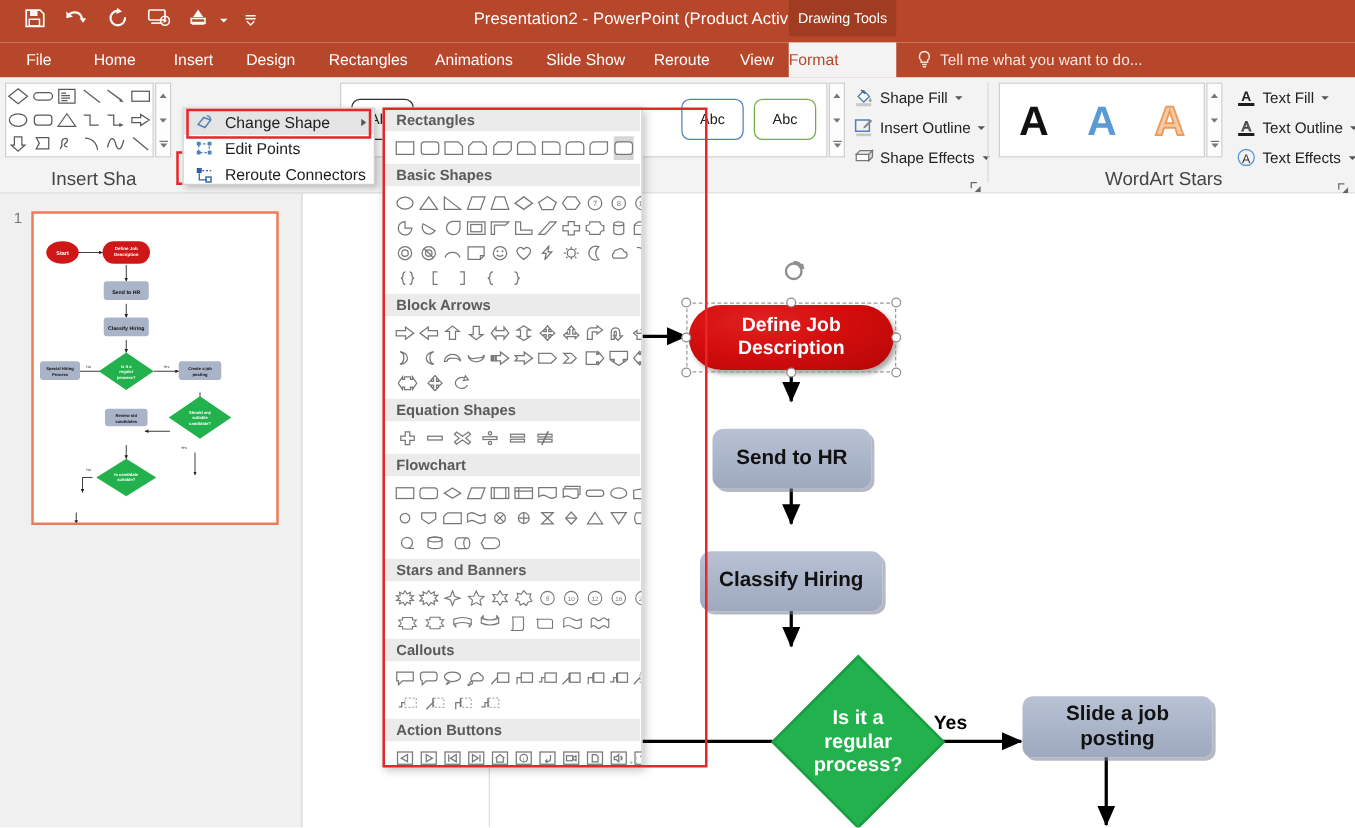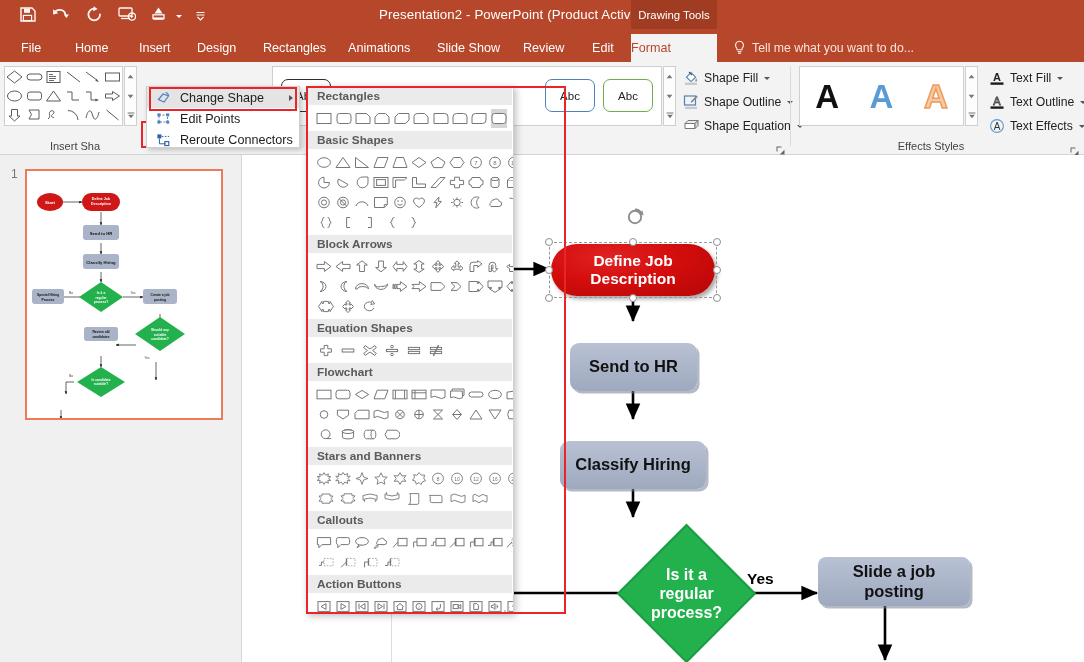--- a/index.html
+++ b/index.html
@@ -46,21 +46,21 @@
     font-size:12.3px; color:#fbe3dc; white-space:nowrap;
   }
   .bulb{ position:absolute; left:733px; top:6px; }
 
   
   .ribbon{
     position:absolute; left:0; top:62px; width:1084px; height:93px;
     background:#f3f3f3; border-bottom:1px solid #d4d4d4;
   }
   .rgroup-label{
-    position:absolute; bottom:2px; font-size:11px; color:#444; text-align:center;
+    position:absolute; bottom:2px; font-size:15px; color:#444; text-align:center;
   }
   .sep{ position:absolute; top:4px; width:1px; height:80px; background:#dcdcdc; }
 
   
   .insert-shapes{
     position:absolute; left:4px; top:4px; width:119px; height:60px;
     background:#fff; border:1px solid #cfcfcf;
     display:grid; grid-template-columns:repeat(6,1fr); grid-template-rows:repeat(3,1fr);
     align-items:center; justify-items:center;
   }
@@ -253,22 +253,22 @@
 </div>
 
 <div class="tabstrip">
   <div class="tab" style="left:12px;">File</div>
   <div class="tab" style="left:66px;">Home</div>
   <div class="tab" style="left:130px;">Insert</div>
   <div class="tab" style="left:188px;">Design</div>
   <div class="tab" style="left:254px;">Rectangles</div>
   <div class="tab" style="left:339px;">Animations</div>
   <div class="tab" style="left:428px;">Slide Show</div>
-  <div class="tab" style="left:514px;">Review</div>
-  <div class="tab" style="left:583px;">Edit</div>
+  <div class="tab" style="left:514px;">Reroute</div>
+  <div class="tab" style="left:583px;">View</div>
   <div class="tab active" style="left:631px; width:86px; text-align:left; padding:0;">Format</div>
   <span class="bulb">
     <svg width="13" height="16" viewBox="0 0 13 16">
         <path d="M6.5 1.2 a4 4 0 0 1 2.6 7 v1.6 h-5.2 V8.2 A4 4 0 0 1 6.5 1.2z" fill="none" stroke="#fbe3dc" stroke-width="1.1"></path>
         <path d="M4.6 11.6h3.8M5.2 13.4h2.6" stroke="#fbe3dc" stroke-width="1.1"></path>
       </svg>
   </span>
   <div class="tellme" style="left:752px;">Tell me what you want to do...</div>
 </div>
 
@@ -450,32 +450,32 @@
     <span class="cdn"></span>
   </div>
   <div class="rbtn" style="left:683px; top:30px;">
     <span class="ic">
       <svg width="16" height="16" viewBox="0 0 16 16">
           <rect x="1.5" y="2" width="11" height="9" fill="none" stroke="#4f81bd" stroke-width="1.2"></rect>
           <path d="M13.6 1.6 l1.2 1.2 l-5.4 5.4 l-1.8 .6 l.6 -1.8z" fill="#888"></path>
           <rect x="2" y="12.8" width="12" height="2.2" fill="#c9c9c9"></rect>
         </svg>
     </span>
-    <span>Shape Outline</span>
+    <span>Insert Outline</span>
     <span class="cdn"></span>
   </div>
   <div class="rbtn" style="left:683px; top:54px;">
     <span class="ic">
       <svg width="16" height="16" viewBox="0 0 16 16">
           <path d="M2 5.5 h10 v5 H2z" fill="#fff" stroke="#777" stroke-width="1"></path>
           <path d="M2 5.5 L5 2.5 h10 L12 5.5z" fill="#ececec" stroke="#777" stroke-width="1"></path>
           <path d="M12 5.5 L15 2.5 v5 L12 10.5z" fill="#dcdcdc" stroke="#777" stroke-width="1"></path>
         </svg>
     </span>
-    <span>Shape Equation</span>
+    <span>Shape Effects</span>
     <span class="cdn"></span>
   </div>
 
   <span class="dlg-launch" style="left:776px; top:79px;">
     <svg width="9" height="9" viewBox="0 0 9 9">
         <path d="M.5 .5h5v1h-4v4h-1z" fill="#666"></path>
         <path d="M8.5 8.5 L3.8 8.5 L8.5 3.8 Z" fill="#666"></path>
       </svg>
   </span>
 
@@ -529,21 +529,21 @@
     <span class="ic">
       <svg width="16" height="16" viewBox="0 0 16 16">
           <circle cx="8" cy="8" r="6.4" fill="none" stroke="#5b9bd5" stroke-width="1.1"></circle>
           <text x="8" y="12" font-size="10" font-family="Liberation Sans, sans-serif" fill="#333" text-anchor="middle">A</text>
         </svg>
     </span>
     <span>Text Effects</span>
     <span class="cdn"></span>
   </div>
 
-  <div class="rgroup-label" style="left:790px; width:282px;">Effects Styles</div>
+  <div class="rgroup-label" style="left:790px; width:282px;">WordArt Stars</div>
   <span class="dlg-launch" style="left:1070px; top:80px;">
     <svg width="9" height="9" viewBox="0 0 9 9">
         <path d="M.5 .5h5v1h-4v4h-1z" fill="#666"></path>
         <path d="M8.5 8.5 L3.8 8.5 L8.5 3.8 Z" fill="#666"></path>
       </svg>
   </span>
 </div>
 
 <div class="workspace">
 

